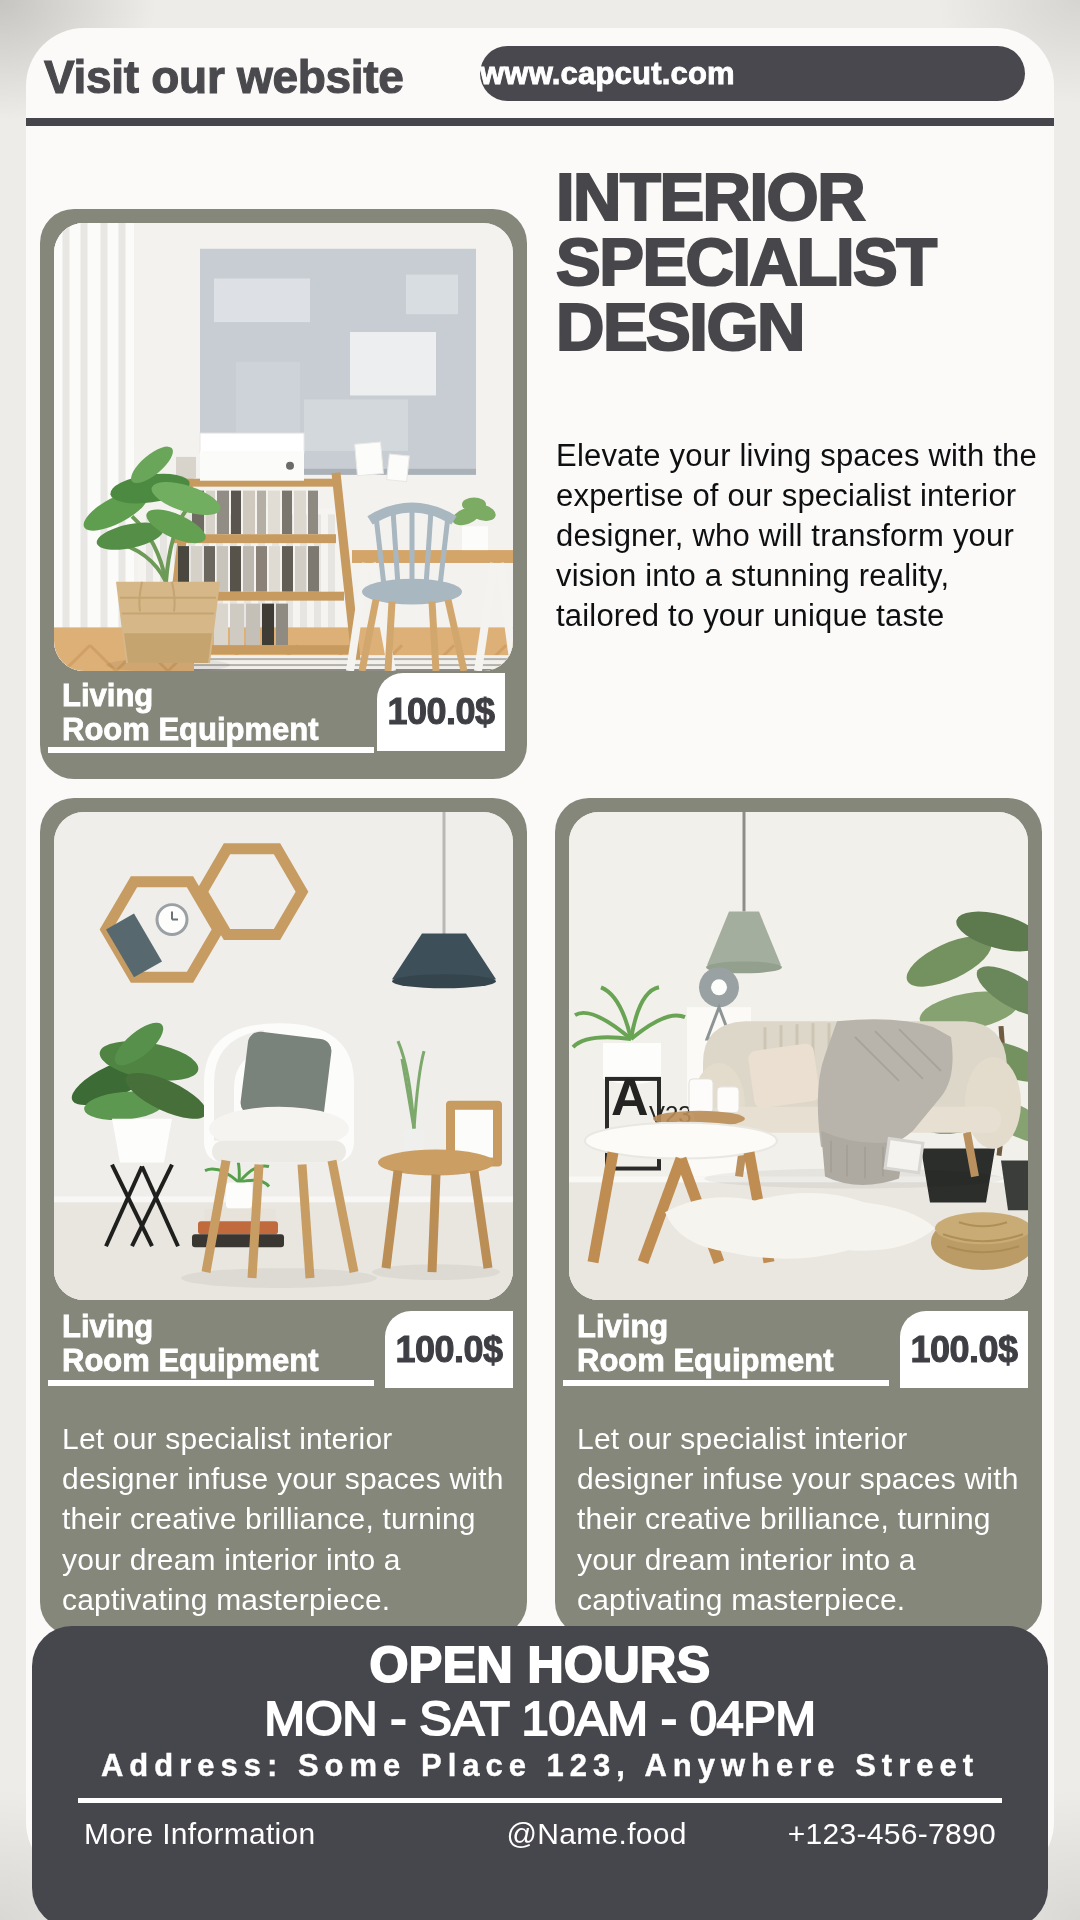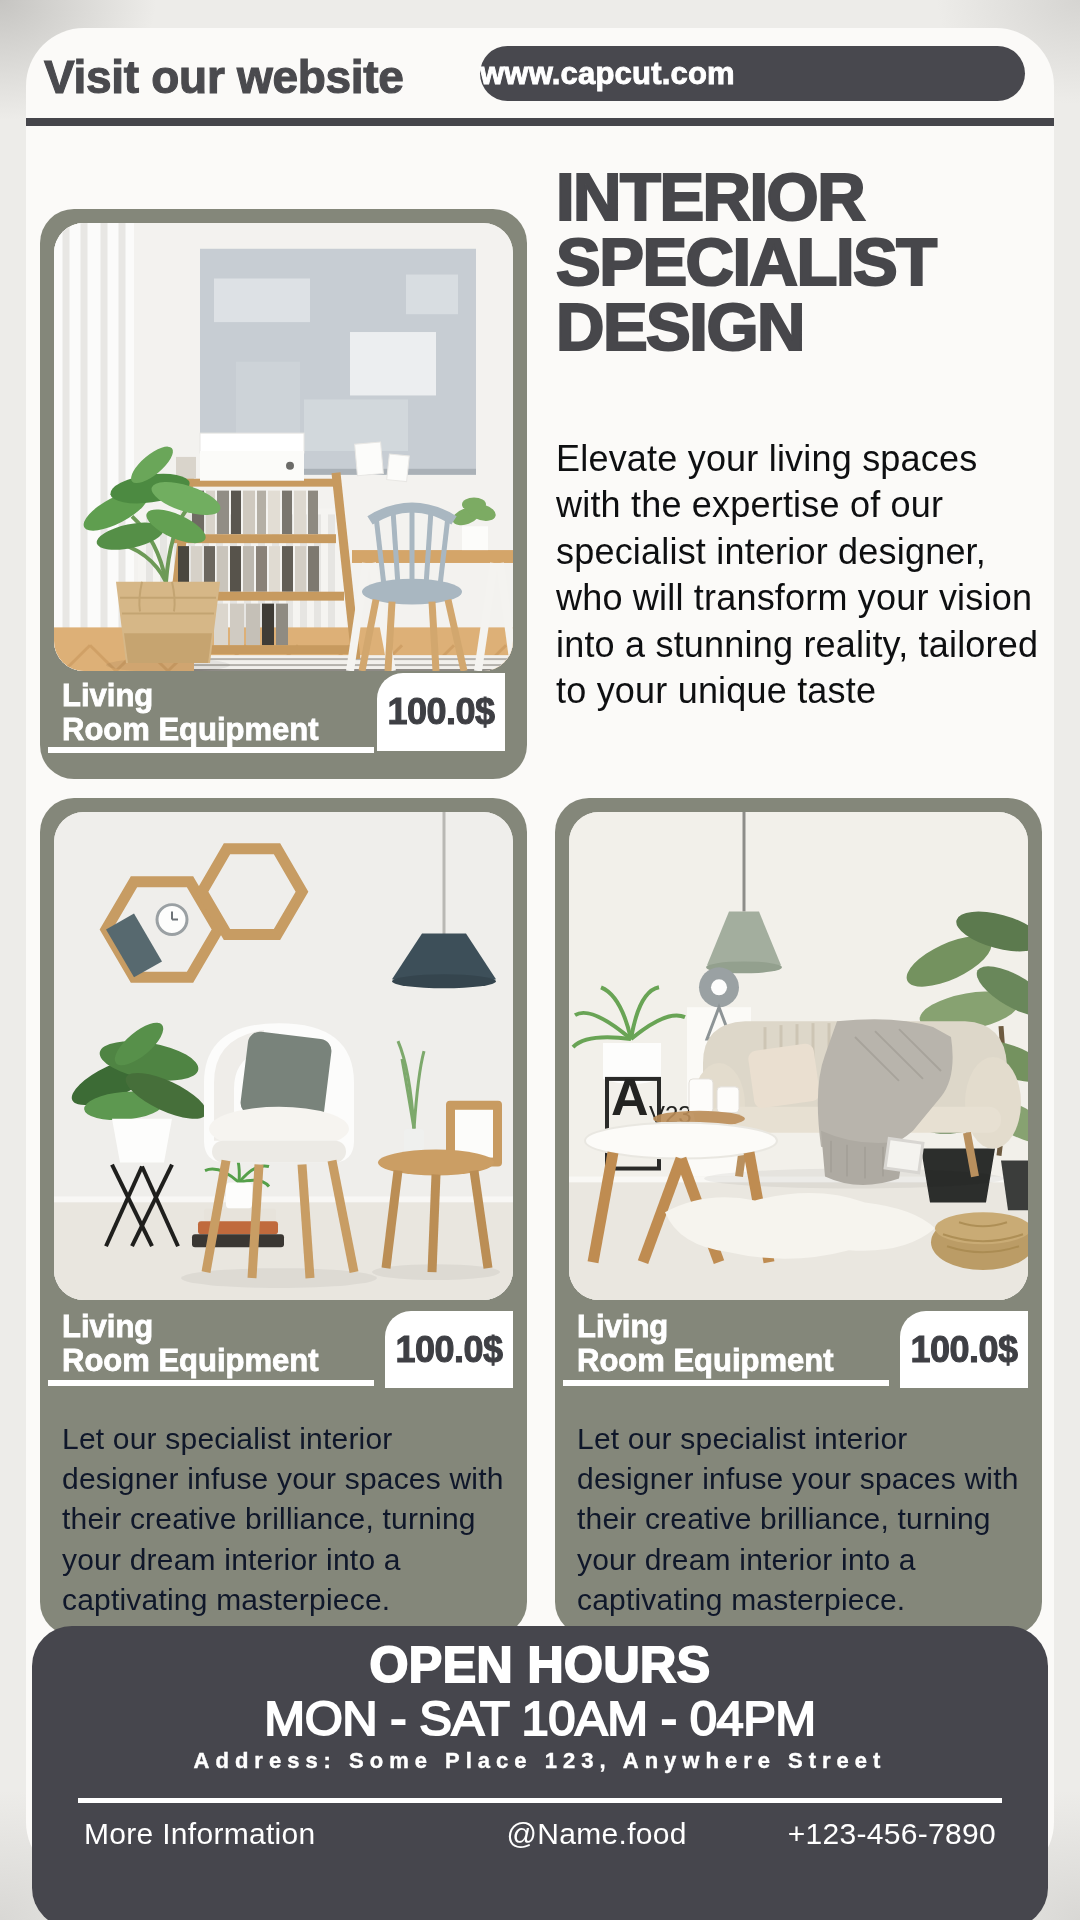--- a/index.html
+++ b/index.html
@@ -36,21 +36,21 @@
     position:absolute; left:26px; top:118px; width:1028px; height:8px; background:#45454b;
   }
   
   .hero-title {
     position:absolute; left:556px; top:164px; width:500px;
     font-size:67px; font-weight:bold; line-height:.97; color:#47474b;
     letter-spacing:-1.5px; -webkit-text-stroke:2.2px #47474b;
   }
   .hero-desc {
     position:absolute; left:556px; top:436px; width:486px;
-    font-size:36px; line-height:1.29; color:#0e0f11; letter-spacing:.2px;
+    font-size:31px; line-height:1.29; color:#0e0f11; letter-spacing:.2px;
   }
   
   .card {
     position:absolute; width:487px; background:#84877a; border-radius:34px;margin-top:43px;
   }
   .card .photo {
     position:absolute; left:14px; top:14px; width:459px; overflow:hidden;
     border-radius:30px; background:#f0efec;
   }
   .card .photo svg { display:block; width:100%; height:100%; }
@@ -58,21 +58,21 @@
     position:absolute; left:22px; color:#fff; font-size:31px; font-weight:bold;
     line-height:1.1; -webkit-text-stroke:.8px #fff; letter-spacing:0;
   }
   .card-underline { position:absolute; left:8px; width:326px; height:6px; background:#fff; }
   .price-badge {
     position:absolute; background:#fff; color:#3e3f44; font-weight:bold;
     font-size:36px; display:flex; align-items:center; justify-content:center;
     border-radius:26px 0 0 0; -webkit-text-stroke:1px #3e3f44; letter-spacing:-.5px;
   }
   .card-desc {
-    position:absolute; left:22px; top:621px; width:450px; color:#0f172a;
+    position:absolute; left:22px; top:621px; width:450px; color:#ffffff;
     font-size:30px; line-height:1.34; letter-spacing:.2px;
   }
   #card1 { left:40px; top:166px; height:570px; }
   #card1 .photo { height:448px; }
   #card1 .card-label { top:470px; }
   #card1 .card-underline { top:538px; }
   #card1 .price-badge { top:464px; right:22px; width:128px; height:78px; }
   #card2 { left:40px;  top:755px; height:838px; }
   #card3 { left:555px; top:755px; height:838px; }
   #card2 .photo, #card3 .photo { height:488px; }
@@ -86,21 +86,21 @@
   }
   .footer-title {
     position:absolute; left:0; right:0; top:10px; font-size:50px; font-weight:bold;
     -webkit-text-stroke:2px #fff; letter-spacing:.5px;
   }
   .footer-schedule {
     position:absolute; left:0; right:0; top:64px; font-size:49px; font-weight:normal;
     -webkit-text-stroke:2px #fff; letter-spacing:-.5px;
   }
   .footer-address {
-    position:absolute; left:0; right:0; top:122px; font-size:22px; font-weight:bold;
+    position:absolute; left:0; right:0; top:122px; font-size:31px; font-weight:bold;
     letter-spacing:6px;text-align:center; -webkit-text-stroke:.4px #fff;
   }
   .footer-divider {
     position:absolute; left:46px; right:46px; top:172px; height:5px; background:#fff;
   }
   .footer-row {
     position:absolute; left:52px; right:52px; top:188px; height:40px;
     display:flex; align-items:center; justify-content:space-between;
     font-size:30px; letter-spacing:.3px;
   }

